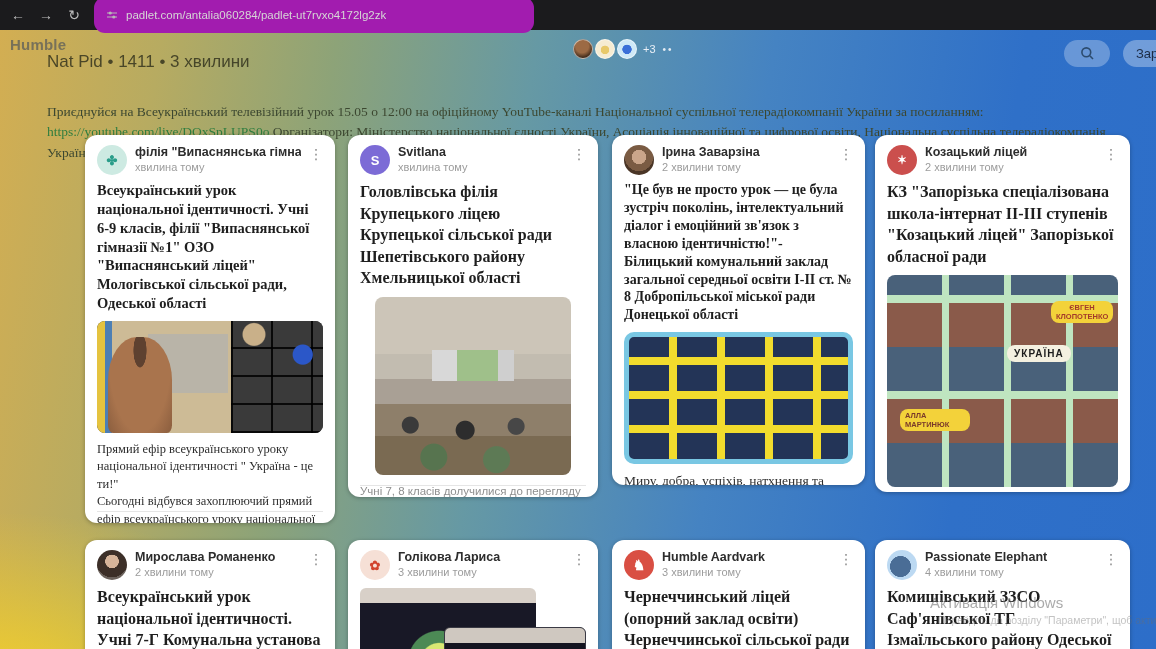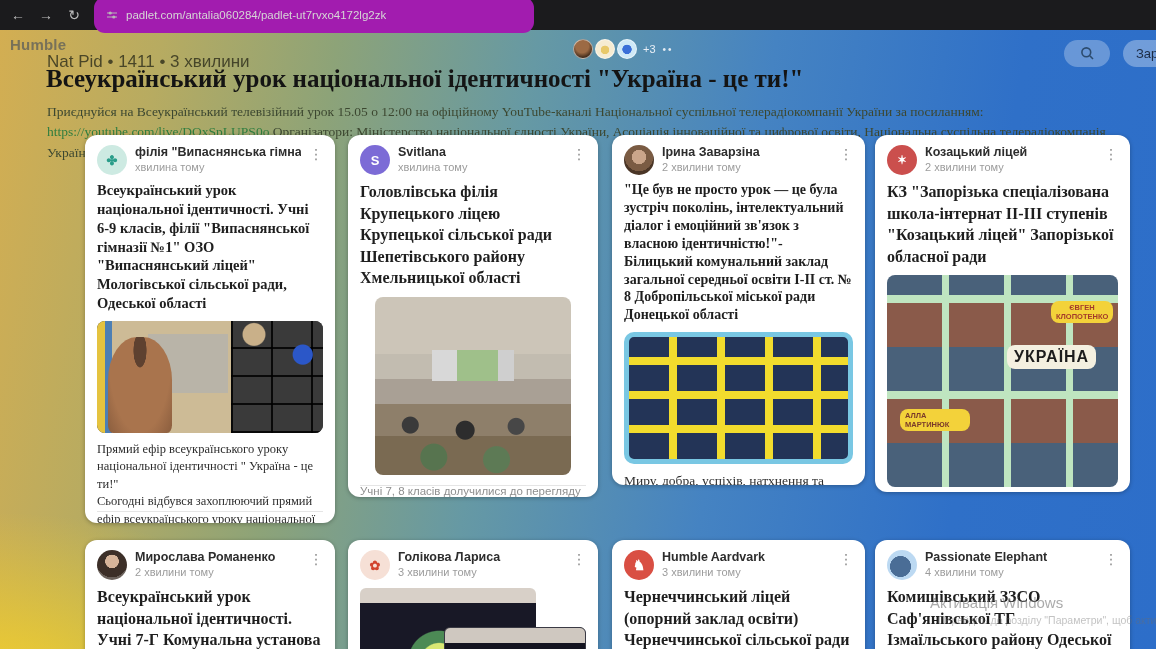--- a/index.html
+++ b/index.html
@@ -117,21 +117,21 @@
   .img3{height:122px;border:5px solid #79c7e3;border-radius:10px;background-color:#f2dc2d;
     background-image:
       repeating-linear-gradient(90deg,transparent 0 40px,#f2dc2d 40px 48px),
       repeating-linear-gradient(0deg,#233457 0 26px,transparent 26px 34px);}
   .img4{height:212px;background-color:#bfe5c0;
     background-image:
       repeating-linear-gradient(90deg,transparent 0 55px,#bfe5c0 55px 62px),
       repeating-linear-gradient(0deg,#49617a 0 44px,#8a5a4a 44px 88px,transparent 88px 96px);}
   .chip{position:absolute;font-weight:700;border-radius:8px;padding:2px 5px;font-size:7.5px;}
   .chip-chef{right:5px;top:26px;background:#f3d23a;color:#a33a2a;max-width:52px;text-align:center;}
-  .chip-ukraine{left:52%;top:33%;background:#f4f0e0;color:#1c1c1c;font-size:16px;padding:3px 7px;letter-spacing:1px;}
+  .chip-ukraine{left:52%;top:33%;background:#f4f0e0;color:#1c1c1c;font-size:10px;padding:3px 7px;letter-spacing:1px;}
   .chip-alla{left:13px;top:63%;background:#f3d23a;color:#7a3a2a;max-width:60px;}
   .img6{height:150px;background:transparent;overflow:visible;}
   .img6-back{position:absolute;left:0;top:0;width:78%;height:82%;border-radius:6px;
     background:
       radial-gradient(circle at 45% 60%,#d9e873 0 15%,#4c8a55 16% 25%,transparent 26%),
       linear-gradient(180deg,#d8d0c8 0 12%,transparent 12%),#181826;}
   .img6-front{position:absolute;right:0;top:26%;width:62%;height:76%;border-radius:6px;border:1px solid #3a3a44;
     background:
       radial-gradient(circle at 55% 58%,#b98a6a 0 16%,transparent 17%),
       linear-gradient(180deg,#cfc8c0 0 13%,transparent 13%),#141420;}
@@ -177,21 +177,20 @@
     <span>
       <svg width="15" height="15" viewBox="0 0 15 15">
           <circle cx="6.3" cy="6.3" r="4.4" fill="none" stroke="#2c4b6e" stroke-width="1.6"></circle>
           <path d="M9.8 9.8 L13 13" stroke="#2c4b6e" stroke-width="1.6"></path>
         </svg>
     </span>
   </div>
   <div class="register-btn">Заре</div>
 
   <div class="meta">Nat Pid • 1411 • 3 хвилини</div>
-  <h1 class="board-title" style="margin:0">Всеукраїнський урок національної ідентичності "Україна - це ти!"</h1>
   <div class="desc">
     <span>Приєднуйся на Всеукраїнський телевізійний урок 15.05 о 12:00 на офіційному YouTube-каналі Національної суспільної телерадіокомпанії України за посиланням:</span>
     <a>https://youtube.com/live/DQxSpLUPS0o</a>
     <span>Організатори: Міністерство національної єдності України, Асоціація інноваційної та цифрової освіти, Національна суспільна телерадіокомпанія України</span>
   </div>
 
   <div class="card" id="card1">
     <div class="card-head">
       <div class="avatar av-clover"></div>
       <div class="who">

